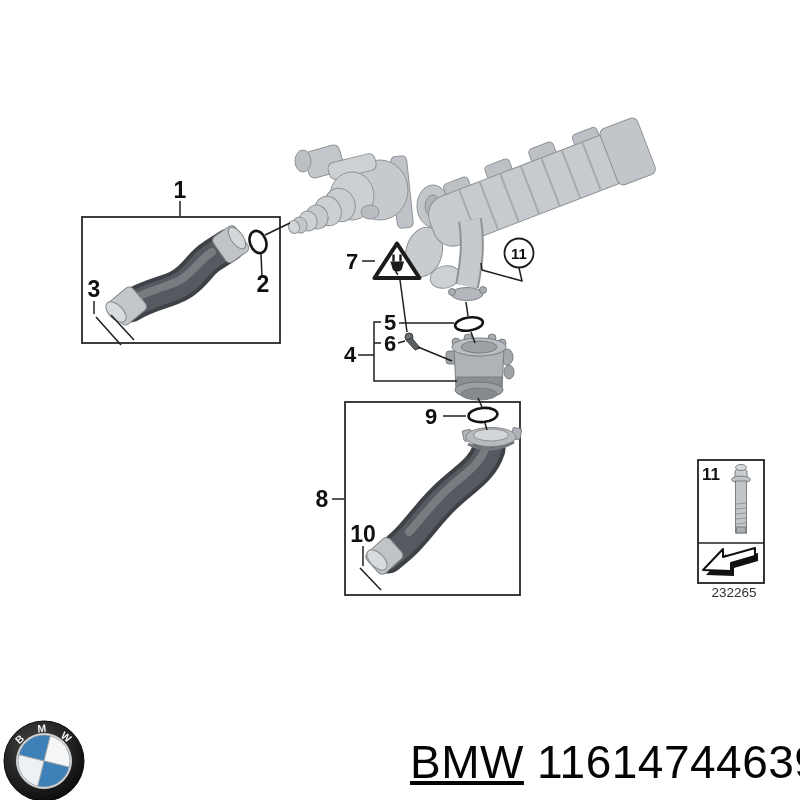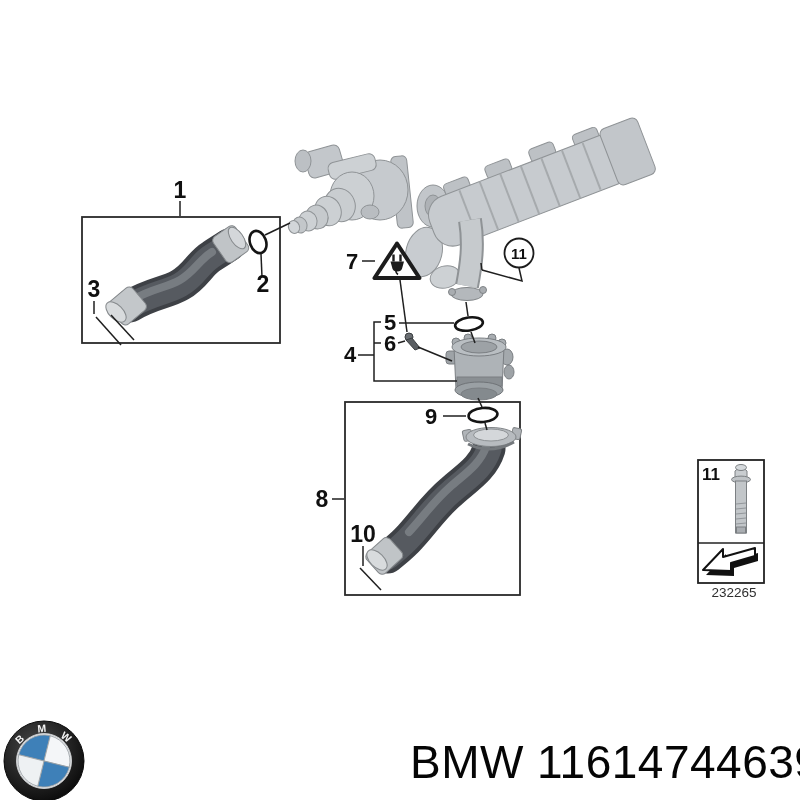--- a/index.html
+++ b/index.html
@@ -2,21 +2,21 @@
 <html><head>
 <meta charset="utf-8">
 <style>
   html,body{margin:0;padding:0;background:#ffffff;width:800px;height:800px;overflow:hidden;}
   .stage{position:relative;width:800px;height:800px;background:#fff;font-family:"Liberation Sans",sans-serif;}
   svg text{font-family:"Liberation Sans",sans-serif;}
   .callout{font-weight:700;fill:#101010;}
   .footer{position:absolute;left:410px;top:735px;font-size:46px;font-weight:400;color:#050505;
           letter-spacing:0.5px;white-space:nowrap;}
   .footer span{display:inline-block;}
-  .footer .brand{margin-right:13px;}
+  .footer .brand{margin-right:13px;text-decoration:underline;}
 </style>
 </head>
 <body>
 
 <div class="stage">
 
 <svg width="800" height="800" viewBox="0 0 800 800">
 
   <rect x="82" y="217" width="198" height="126" fill="none" stroke="#2a2a2a" stroke-width="1.8"></rect>
   <rect x="345" y="402" width="175" height="193" fill="none" stroke="#2a2a2a" stroke-width="1.8"></rect>

